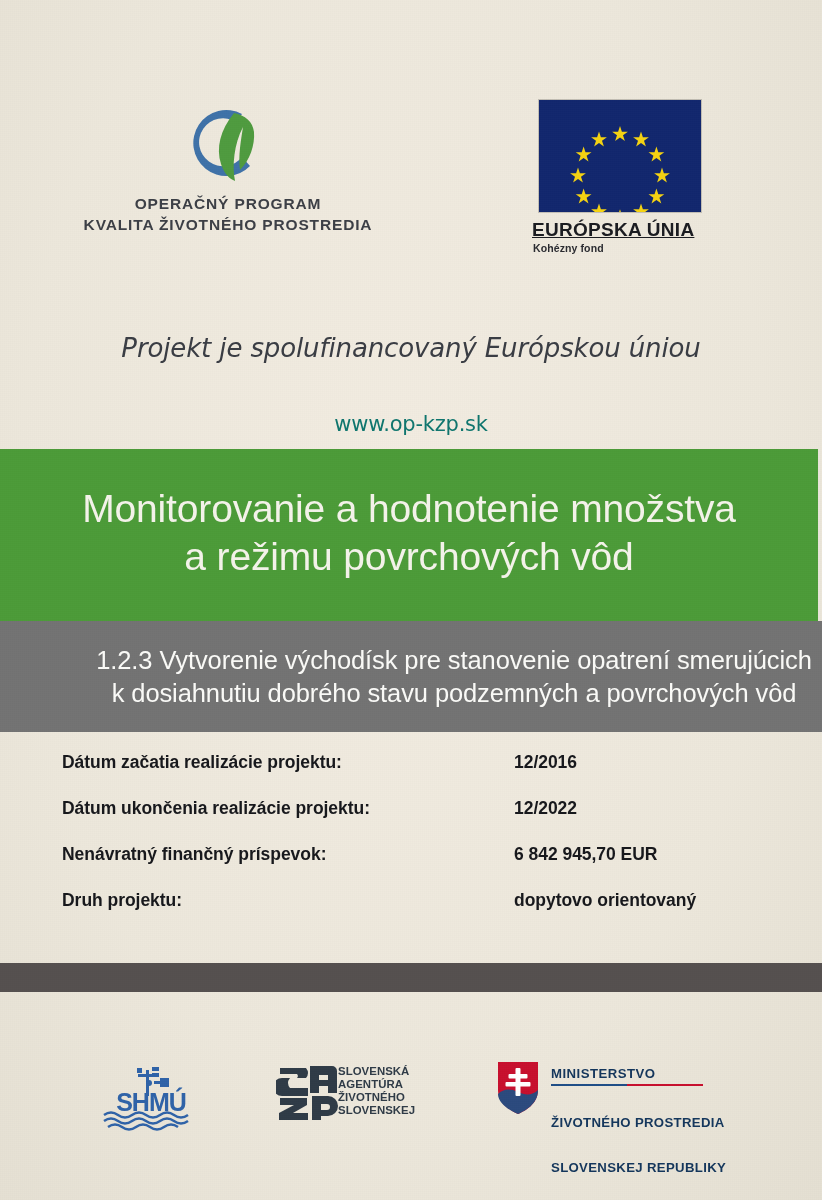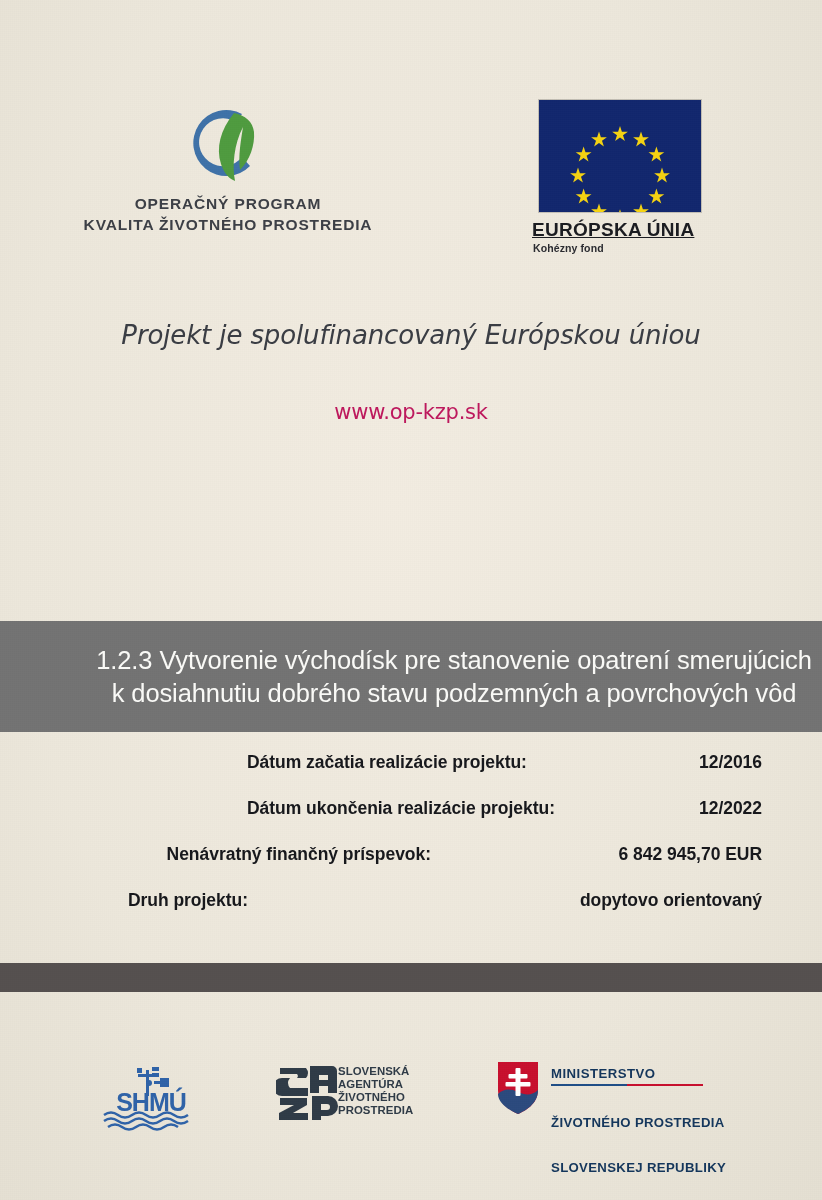--- a/index.html
+++ b/index.html
@@ -65,33 +65,33 @@
     font-size:10.5px;
     font-weight:600;
     letter-spacing:.01em;
     text-align:left;
     padding-left:13px;
     margin-top:1px;
   }
 
   
   .cofin{
-    position:absolute;left:0;right:0;top:320px;
+    position:absolute;left:0;right:0;top:333px;
     text-align:center;
     font-style:italic;
     font-size:26px;
     color:#3a3d44;
     font-family:"DejaVu Sans", sans-serif;
     letter-spacing:-.005em;
   }
   .url{
-    position:absolute;left:0;right:0;top:400px;
+    position:absolute;left:0;right:0;top:412px;
     text-align:center;
     font-size:21px;
-    color:#be185d;
+    color:#0f766e;
     font-family:"DejaVu Sans", sans-serif;
     letter-spacing:-.01em;
   }
 
   
   .green-band{
     position:absolute;left:0;top:449px;width:818px;height:172px;
     background:#4c9b38;
     display:flex;align-items:center;justify-content:center;
   }
@@ -113,21 +113,21 @@
   .blue-band .inner{
     color:#fbfbf8;
     text-align:center;
     font-size:25.5px;
     line-height:1.28;
     letter-spacing:-.004em;
   }
 
   
   .details{position:absolute;left:62px;top:752px;width:700px;}
-  .det-row{display:flex;align-items:baseline;margin-bottom:25px;justify-content:flex-end;}
+  .det-row{display:flex;align-items:baseline;margin-bottom:25px;}
   .det-label{
     width:452px;
     font-size:17.5px;
     font-weight:700;
     color:#17181c;
     letter-spacing:-.002em;
   }
   .det-value{
     font-size:17.5px;
     font-weight:700;
@@ -214,20 +214,26 @@
         </g>
       </svg>
     </div>
     <div class="eu-name">EURÓPSKA ÚNIA</div>
     <div class="eu-sub">Kohézny fond</div>
   </div>
 
   <div class="cofin">Projekt je spolufinancovaný Európskou úniou</div>
   <div class="url">www.op-kzp.sk</div>
 
+  <div class="green-band">
+    <div class="inner">
+      <div>Monitorovanie a hodnotenie množstva</div>
+      <div>a režimu povrchových vôd</div>
+    </div>
+  </div>
 
   <div class="blue-band">
     <div class="inner">
       <div>1.2.3 Vytvorenie východísk pre stanovenie opatrení smerujúcich</div>
       <div>k dosiahnutiu dobrého stavu podzemných a povrchových vôd</div>
     </div>
   </div>
 
   <div class="details">
     <div class="det-row">
@@ -279,21 +285,21 @@
           <path d="M4 6 h26 a8 8 0 0 1 0 10 h-16 a8 8 0 0 0 0 10 h18 v8 h-26 a9 9 0 0 1 0 -18 h15 a3 3 0 0 0 0 -4 h-17 z"></path>
           <path d="M34 4 h22 a5 5 0 0 1 5 5 v22 h-9 v-7 h-9 v7 h-9 z m9 9 v5 h9 v-5 z"></path>
           <path d="M4 36 h27 v7 l-14 8 h15 v7 h-29 v-7 l15 -8 h-14 z"></path>
           <path d="M36 34 h16 a10 10 0 0 1 0 20 h-7 v4 h-9 z m9 8 v6 h6 a3 3 0 0 0 0 -6 z"></path>
         </g>
       </svg>
       <div class="sazp-words">
         <div>SLOVENSKÁ</div>
         <div>AGENTÚRA</div>
         <div>ŽIVOTNÉHO</div>
-        <div>PROSTREDIA</div>
+        <div>SLOVENSKEJ</div>
       </div>
     </div>
 
     <div class="minzp">
       <svg width="44" height="56" viewBox="0 0 44 56" aria-hidden="true">
         <path d="M2 2 h40 v28 c0 14 -13 21 -20 24 C15 51 2 44 2 30 Z" fill="#c8102e"></path>
         <path d="M2 34 c5 -5 12 -6 20 -2 c8 4 15 3 20 -2 v0 c0 14 -13 21 -20 24 C15 51 2 44 2 34 Z" fill="#2b4a7e"></path>
         <g fill="#ffffff">
           <rect x="19.5" y="8" width="5" height="28" rx="1"></rect>
           <rect x="12.5" y="14" width="19" height="4.4" rx="1"></rect>

